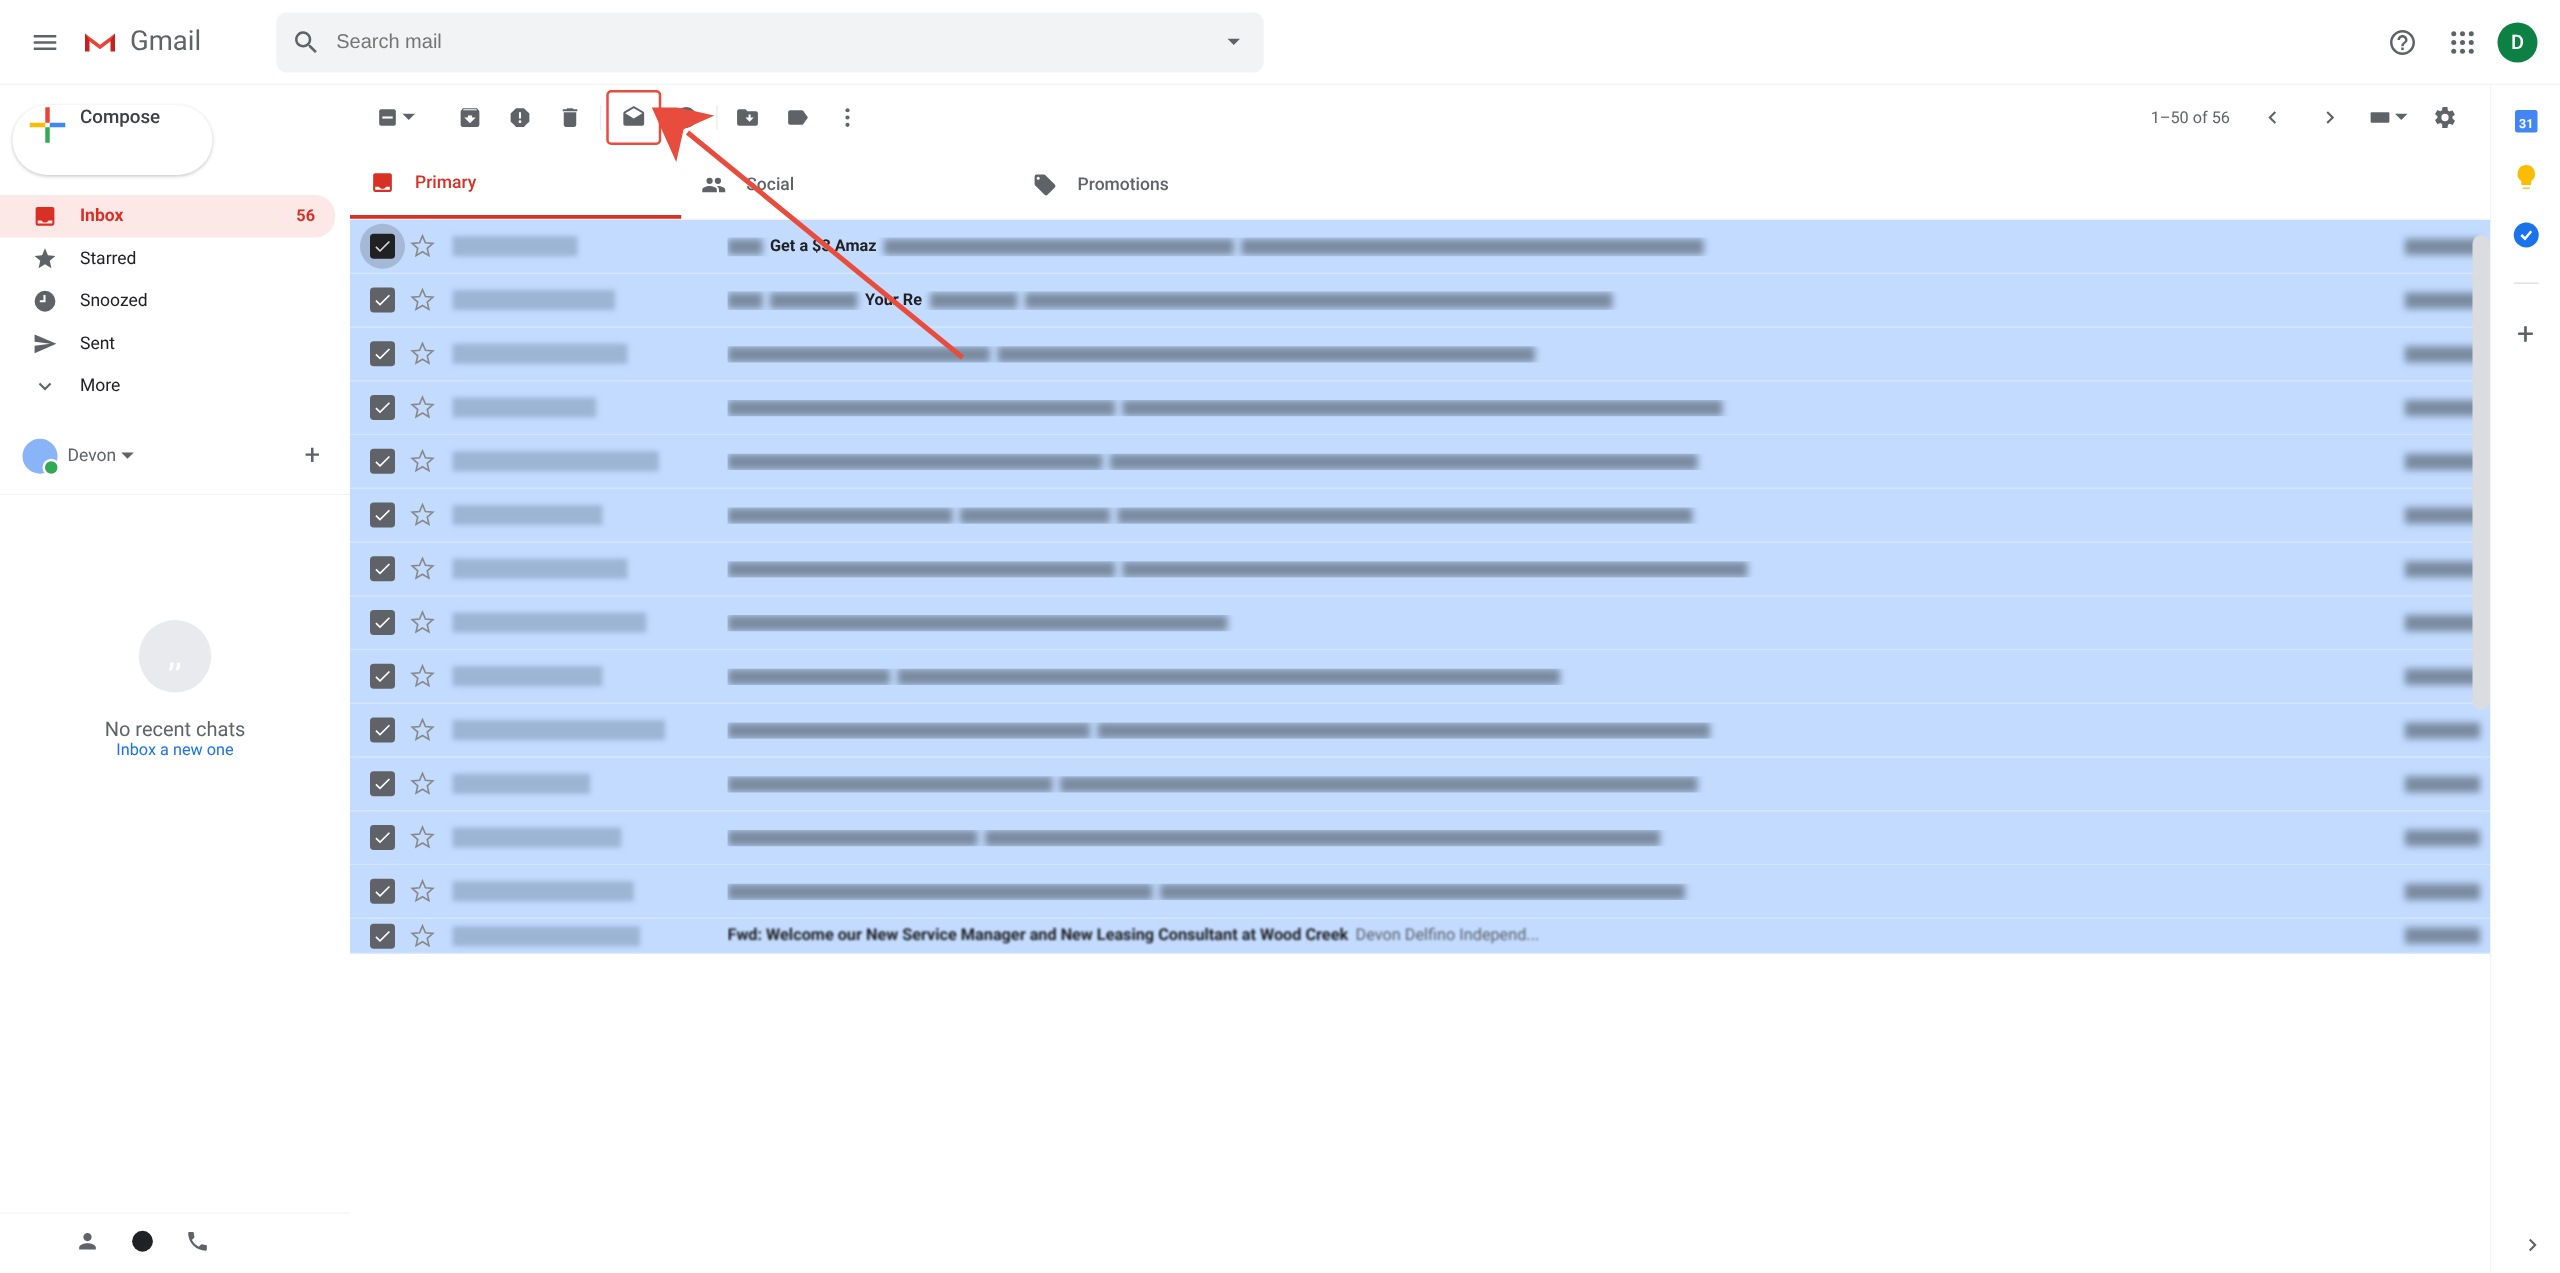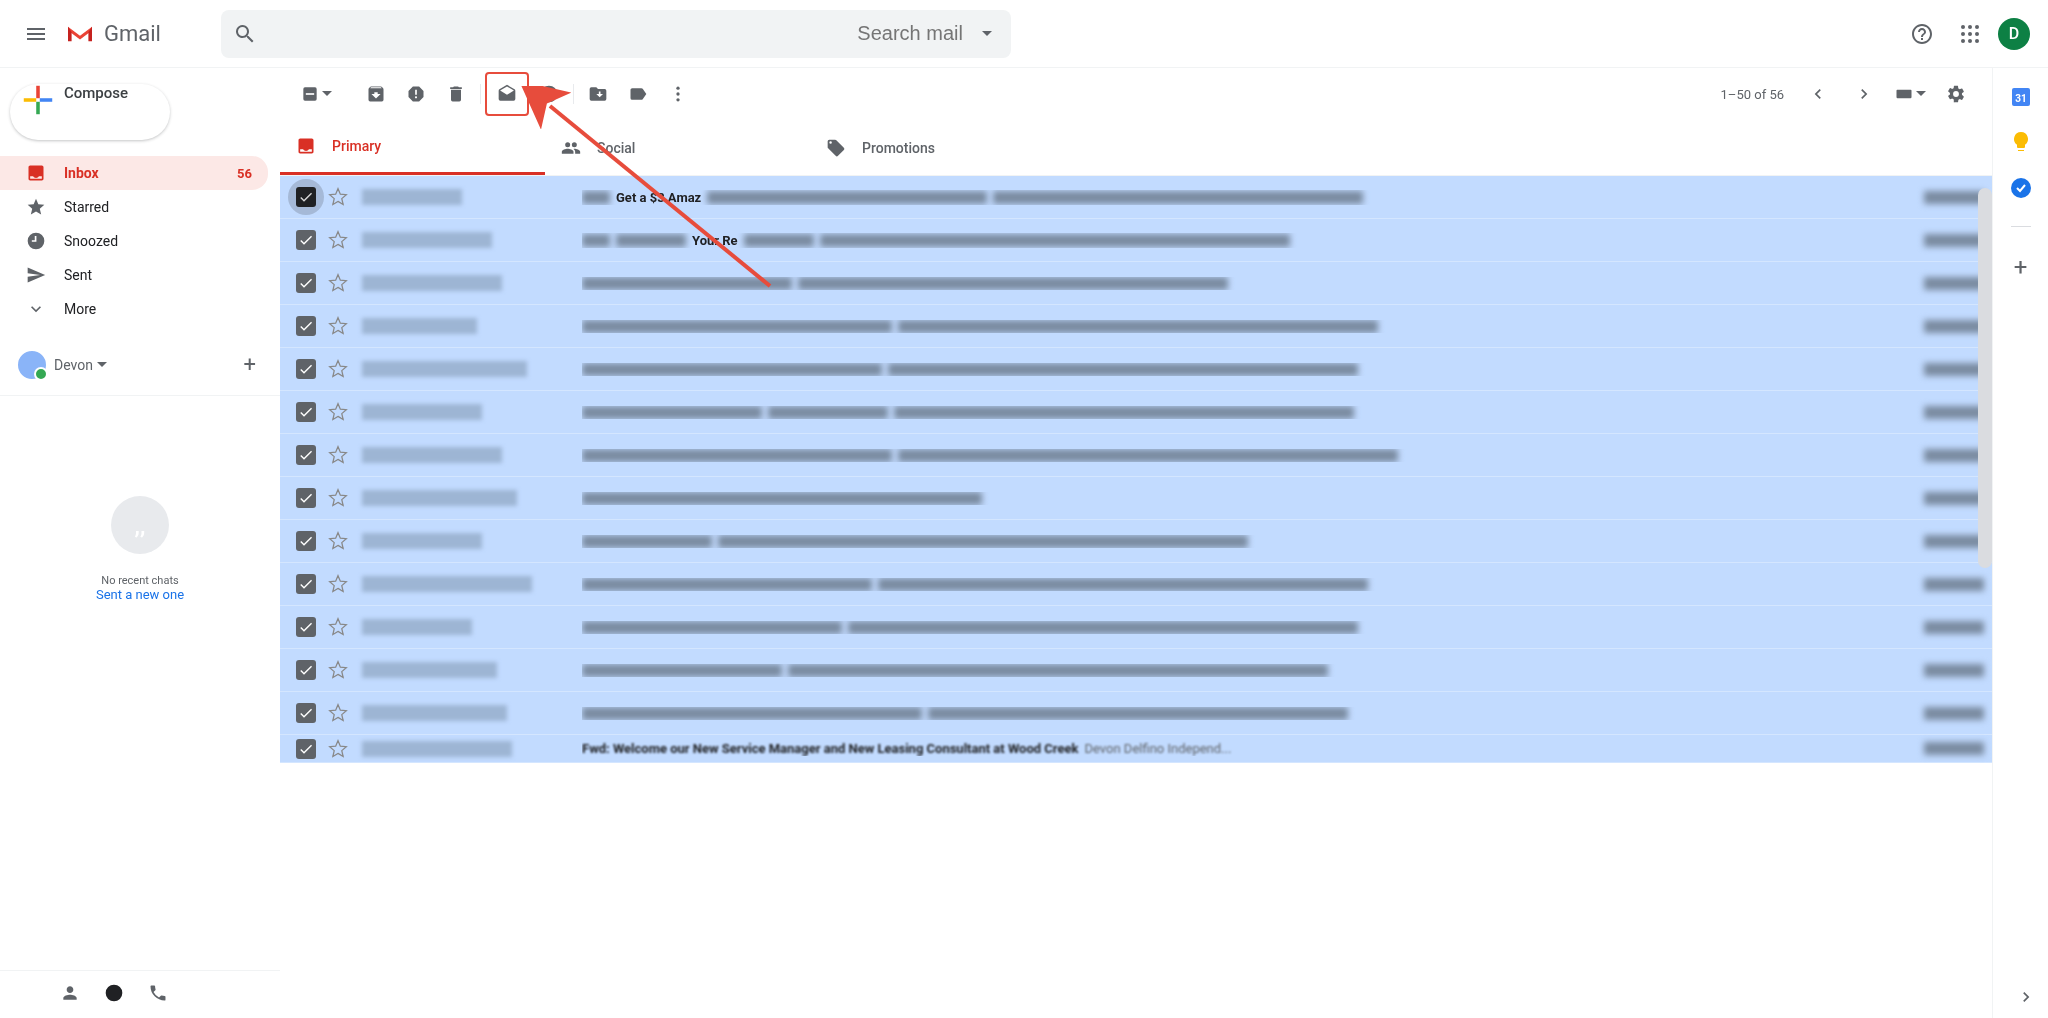--- a/index.html
+++ b/index.html
@@ -7,21 +7,21 @@
 
 
 .header { height: 68px; display: flex; align-items: center; padding: 8px; border-bottom: 1px solid #f1f3f4; }
 .menu-btn { width: 48px; height: 48px; display: flex; align-items: center; justify-content: center; border-radius: 50%; cursor: pointer; margin-left: 4px; }
 .menu-btn svg { width: 24px; height: 24px; fill: #5f6368; }
 .logo { display: flex; align-items: center; margin-left: 4px; margin-right: 30px; }
 .logo-text { font-size: 22px; color: #5f6368; font-weight: 400; }
 .search { flex: 0 0 790px; height: 48px; background: #f1f3f4; border-radius: 8px; display: flex; align-items: center; margin-left: 30px; }
 .search-icon { width: 48px; display: flex; align-items: center; justify-content: center; }
 .search-icon svg { width: 24px; height: 24px; fill: #5f6368; }
-.search input { flex: 1; border: none; background: transparent; font-size: 20px; outline: none; color: #a21caf; text-align: right; }
+.search input { flex: 1; border: none; background: transparent; font-size: 16px; outline: none; color: #a21caf; }
 .search-drop { width: 48px; display: flex; align-items: center; justify-content: center; }
 .header-right { margin-left: auto; display: flex; align-items: center; gap: 8px; padding-right: 10px; }
 .hdr-icon { width: 40px; height: 40px; display: flex; align-items: center; justify-content: center; border-radius: 50%; cursor: pointer; }
 .hdr-icon svg { width: 24px; height: 24px; fill: #5f6368; }
 .avatar { width: 32px; height: 32px; border-radius: 50%; background: #0d8044; color: #fff; display: flex; align-items: center; justify-content: center; font-size: 16px; font-weight: 500; }
 
 
 .container { display: flex; height: 950px; }
 .sidebar { width: 280px; display: flex; flex-direction: column; padding-top: 8px; }
 .compose-btn { margin: 8px 8px 16px 10px; width: 160px; height: 56px; border-radius: 28px; background: #fff; box-shadow: 0 1px 3px rgba(60,64,67,.3); display: flex; align-items: flex-start; cursor: pointer; padding-left: 12px; }
@@ -35,21 +35,21 @@
 .nav-item .ni-count { margin-right: 16px; font-size: 13px; font-weight: 700; }
 .hangouts { margin-top: 8px; padding: 8px 0; border-bottom: 1px solid #f1f3f4; }
 .hangouts-user { display: flex; align-items: center; padding: 6px 16px; font-size: 14px; color: #5f6368; }
 .hu-avatar { width: 32px; height: 32px; border-radius: 50%; background: #8ab4f8; margin-right: 6px; border: 2px solid #fff; position: relative; }
 .hu-avatar::after { content: ''; position: absolute; width: 10px; height: 10px; background: #34a853; border: 2px solid #fff; border-radius: 50%; bottom: -2px; right: -2px; }
 .hu-plus { margin-left: auto; font-size: 22px; color: #5f6368; cursor: pointer; padding: 4px 8px; }
 .no-chat { text-align: center; margin-top: 100px; }
 .quote-bubble { width: 58px; height: 58px; background: #e8eaed; border-radius: 50%; margin: 0 auto 20px; position: relative; }
 .quote-bubble::before { content: ''; position: absolute; bottom: -8px; right: 8px; width: 0; height: 0; border: 10px solid transparent; border-top: 14px solid #e8eaed; }
 .quote-bubble .qq { position: absolute; top: 18px; left: 50%; transform: translateX(-50%); color: #fff; font-size: 22px; font-weight: 700; }
-.no-chat-text { font-size: 11px; color: #5f6368; }
+.no-chat-text { font-size: 16px; color: #5f6368; }
 .no-chat-link { font-size: 13px; color: #1a73e8; cursor: pointer; }
 .bottom-tabs { margin-top: auto; height: 48px; display: flex; align-items: center; padding-left: 60px; gap: 24px; border-top: 1px solid #f1f3f4; }
 .bottom-tabs svg { width: 20px; height: 20px; fill: #5f6368; }
 
 
 .main { flex: 1; display: flex; border-left: 0; position: relative; }
 .mail-area { flex: 1; overflow: hidden; }
 .toolbar { height: 52px; display: flex; align-items: center; padding: 0 16px; }
 .tb-icon { width: 40px; height: 40px; display: flex; align-items: center; justify-content: center; cursor: pointer; border-radius: 4px; }
 .tb-icon svg { width: 20px; height: 20px; fill: #5f6368; }
@@ -203,21 +203,21 @@
         <span style="margin-left:4px;" class="caret-down"></span>
         <span class="hu-plus">+</span>
       </div>
     </div>
 
     <div class="no-chat">
       <div class="quote-bubble">
           <span class="qq">,,</span>
         </div>
       <div class="no-chat-text">No recent chats</div>
-      <div class="no-chat-link">Sent a new one</div>
+      <div class="no-chat-link">Inbox a new one</div>
     </div>
 
     <div class="bottom-tabs">
       <span><svg viewBox="0 0 24 24">
             <path d="M12 12c2.21 0 4-1.79 4-4s-1.79-4-4-4-4 1.79-4 4 1.79 4 4 4zm0 2c-2.67 0-8 1.34-8 4v2h16v-2c0-2.66-5.33-4-8-4z"></path>
           </svg></span>
       <span><svg viewBox="0 0 24 24">
             <circle cx="12" cy="12" r="10" fill="#202124"></circle>
           </svg></span>
       <span><svg viewBox="0 0 24 24">

